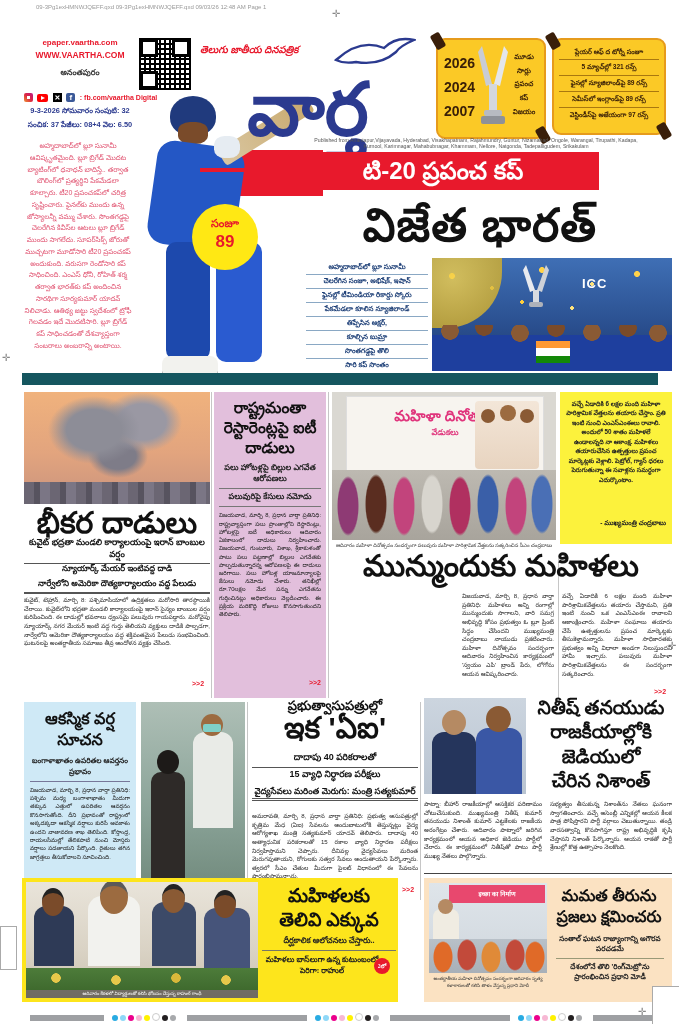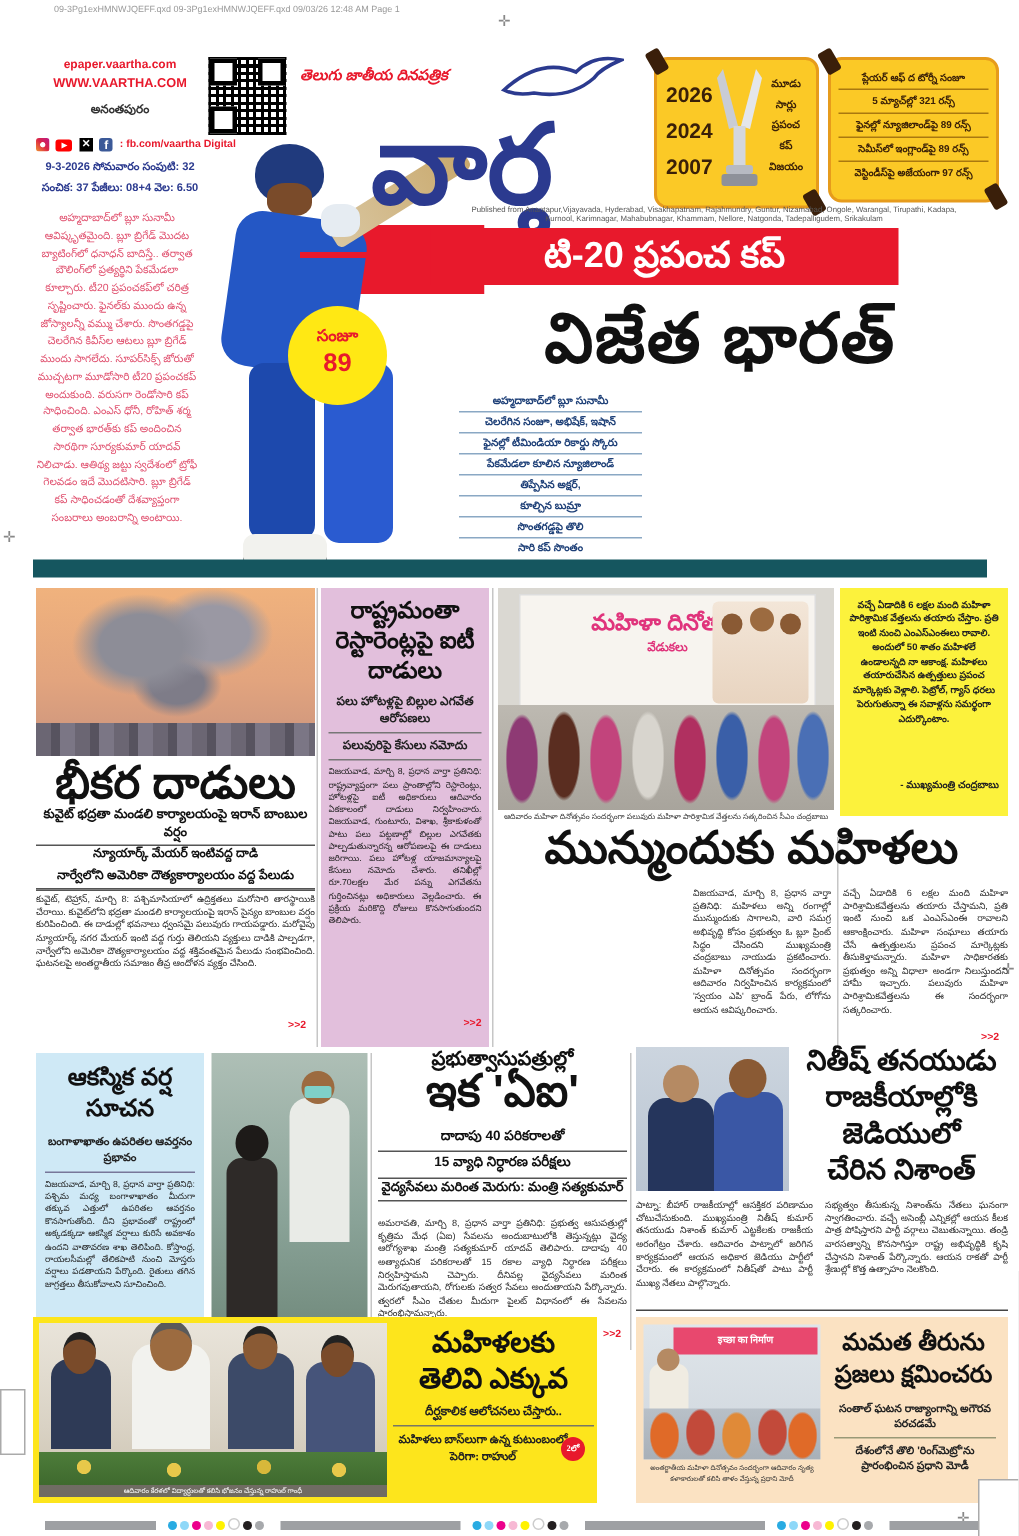--- a/index.html
+++ b/index.html
@@ -134,20 +134,48 @@
     <div class="sub-line">అహ్మదాబాద్‌లో బ్లూ సునామీ</div>
     <div class="sub-line">చెలరేగిన సంజూ, అభిషేక్, ఇషాన్</div>
     <div class="sub-line">ఫైనల్లో టీమిండియా రికార్డు స్కోరు</div>
     <div class="sub-line">పేకమేడలా కూలిన న్యూజిలాండ్</div>
     <div class="sub-line">తిప్పేసిన అక్షర్,</div>
     <div class="sub-line">కూల్చిన బుమ్రా</div>
     <div class="sub-line">సొంతగడ్డపై తొలి</div>
     <div class="sub-line" style="border-bottom:none;">సారి కప్ సొంతం</div>
   </div>
 
+  <div class="abs hid" style="left:432px;top:258px;width:240px;height:113px;background:
+        radial-gradient(circle 3px at 20px 18px,#ffd24a 95%,transparent),
+        radial-gradient(circle 2px at 60px 30px,#ffe37a 95%,transparent),
+        radial-gradient(circle 3px at 110px 12px,#ffd24a 95%,transparent),
+        radial-gradient(circle 2px at 160px 26px,#ffe37a 95%,transparent),
+        radial-gradient(circle 3px at 205px 16px,#ffd24a 95%,transparent),
+        radial-gradient(circle 2px at 90px 44px,#ffce3c 95%,transparent),
+        radial-gradient(circle 2px at 140px 50px,#ffe37a 95%,transparent),
+        linear-gradient(180deg,#3f6fb5 0%,#2a4f8f 60%,#1d3a6e 100%);">
+    <div class="abs" style="left:0;top:0;width:70px;height:70px;background:radial-gradient(circle at 30% 30%,#f7d34b,#caa41f);border-radius:0 0 80% 0;opacity:.8;"></div>
+    <div class="abs xb" style="left:150px;top:18px;color:#fff;font-size:13px;letter-spacing:1px;">ICC</div>
+    <svg class="abs" width="28" height="44" viewBox="0 0 28 44" style="left:90px;top:6px;">
+      <path d="M4 1 L13 26 L8 28 L1 6 Z" fill="#e8eaef"></path>
+        <path d="M24 1 L15 26 L20 28 L27 6 Z" fill="#cdd1d8"></path>
+      <rect x="11" y="26" width="6" height="12" fill="#d8dbe0"></rect>
+        <rect x="7" y="38" width="14" height="5" rx="2" fill="#aeb2ba"></rect>
+    </svg>
+    <div class="abs" style="left:0;bottom:0;width:240px;height:46px;background:
+        radial-gradient(circle 9px at 18px 6px,#8a5a34 95%,transparent),
+        radial-gradient(circle 9px at 52px 2px,#7a4b2a 95%,transparent),
+        radial-gradient(circle 9px at 88px 8px,#8a5a34 95%,transparent),
+        radial-gradient(circle 9px at 124px 3px,#7a4b2a 95%,transparent),
+        radial-gradient(circle 9px at 160px 7px,#8a5a34 95%,transparent),
+        radial-gradient(circle 9px at 196px 3px,#7a4b2a 95%,transparent),
+        radial-gradient(circle 9px at 226px 8px,#8a5a34 95%,transparent),
+        linear-gradient(180deg,transparent 0 10px,#1e3f9e 10px);"></div>
+    <div class="abs" style="left:104px;bottom:8px;width:34px;height:22px;background:linear-gradient(180deg,#ff9933 33%,#fff 33% 66%,#138808 66%);"></div>
+  </div>
 
   <div class="abs" style="left:22px;top:373px;width:636px;height:12px;background:#15565f;z-index:3;"></div>
 
   <div class="abs vline" style="left:211px;top:392px;height:306px;"></div>
   <div class="abs vline" style="left:328px;top:392px;height:306px;"></div>
   <div class="abs vline" style="left:558px;top:558px;height:140px;"></div>
 
   <div class="abs hid" style="left:24px;top:392px;width:186px;height:112px;background:
        radial-gradient(ellipse 46px 34px at 70px 38px,#8d8d97 60%,transparent),
        radial-gradient(ellipse 40px 30px at 118px 30px,#9a98a3 60%,transparent),
@@ -220,21 +248,21 @@
     <div class="abs" style="left:10px;top:70px;width:34px;height:110px;border-radius:10px 10px 0 0;background:#2e2a28;"></div>
     <div class="abs" style="left:16px;top:48px;width:22px;height:24px;border-radius:50%;background:#1d1a18;"></div>
     <div class="abs" style="left:52px;top:30px;width:40px;height:96px;border-radius:12px 12px 0 0;background:#e9ebe7;"></div>
     <div class="abs" style="left:60px;top:12px;width:22px;height:22px;border-radius:50%;background:#9c6b40;"></div>
     <div class="abs" style="left:62px;top:22px;width:18px;height:8px;background:#7fd0c8;border-radius:2px;"></div>
   </div>
 
   <div class="abs c xb ink" style="left:252px;top:698px;width:166px;font-size:13px;">ప్రభుత్వాసుపత్రుల్లో</div>
   <div class="abs c xb ink" style="left:252px;top:711px;width:166px;font-size:30px;">ఇక 'ఏఐ'</div>
   <div class="abs c b ink" style="left:252px;top:752px;width:166px;font-size:9px;border-bottom:1px solid #555;padding-bottom:3px;">దాదాపు  40 పరికరాలతో</div>
-  <div class="abs c b ink" style="left:252px;top:769px;width:166px;font-size:9px;border-bottom:1px solid #555;padding-bottom:4px;">15 వ్యాధి నిర్ధారణ పరీక్షలు</div>
+  <div class="abs c b ink" style="left:252px;top:769px;width:166px;font-size:9px;border-bottom:1px solid #555;padding-bottom:17px;">15 వ్యాధి నిర్ధారణ పరీక్షలు</div>
   <div class="abs c b ink" style="left:252px;top:786px;width:166px;font-size:8.6px;line-height:1.3;border-bottom:1px solid #555;padding-bottom:3px;">వైద్యసేవలు మరింత మెరుగు: మంత్రి సత్యకుమార్</div>
   <div class="abs j body-txt hid" style="left:252px;top:812px;width:166px;height:82px;">అమరావతి, మార్చి 8, ప్రధాన వార్తా ప్రతినిధి: ప్రభుత్వ ఆసుపత్రుల్లో కృత్రిమ మేధ (ఏఐ) సేవలను అందుబాటులోకి తెస్తున్నట్లు వైద్య ఆరోగ్యశాఖ మంత్రి సత్యకుమార్ యాదవ్ తెలిపారు. దాదాపు 40 అత్యాధునిక పరికరాలతో 15 రకాల వ్యాధి నిర్ధారణ పరీక్షలు నిర్వహిస్తామని చెప్పారు. దీనివల్ల వైద్యసేవలు మరింత మెరుగవుతాయని, రోగులకు సత్వర సేవలు అందుతాయని పేర్కొన్నారు. త్వరలో సీఎం చేతుల మీదుగా పైలట్ విధానంలో ఈ సేవలను ప్రారంభిస్తామన్నారు.</div>
   <div class="abs cont" style="left:402px;top:886px;">&gt;&gt;2</div>
 
   <div class="abs hid" style="left:424px;top:698px;width:102px;height:96px;background:linear-gradient(180deg,#ccd5df 0%,#b9c4d1 100%);">
     <div class="abs" style="left:8px;top:34px;width:44px;height:62px;border-radius:12px 12px 0 0;background:#25355c;"></div>
     <div class="abs" style="left:18px;top:12px;width:24px;height:25px;border-radius:50%;background:#b58a63;"></div>
     <div class="abs" style="left:52px;top:30px;width:46px;height:66px;border-radius:12px 12px 0 0;background:#3a57a5;"></div>
     <div class="abs" style="left:62px;top:8px;width:25px;height:26px;border-radius:50%;background:#8a5a34;"></div>
   </div>

